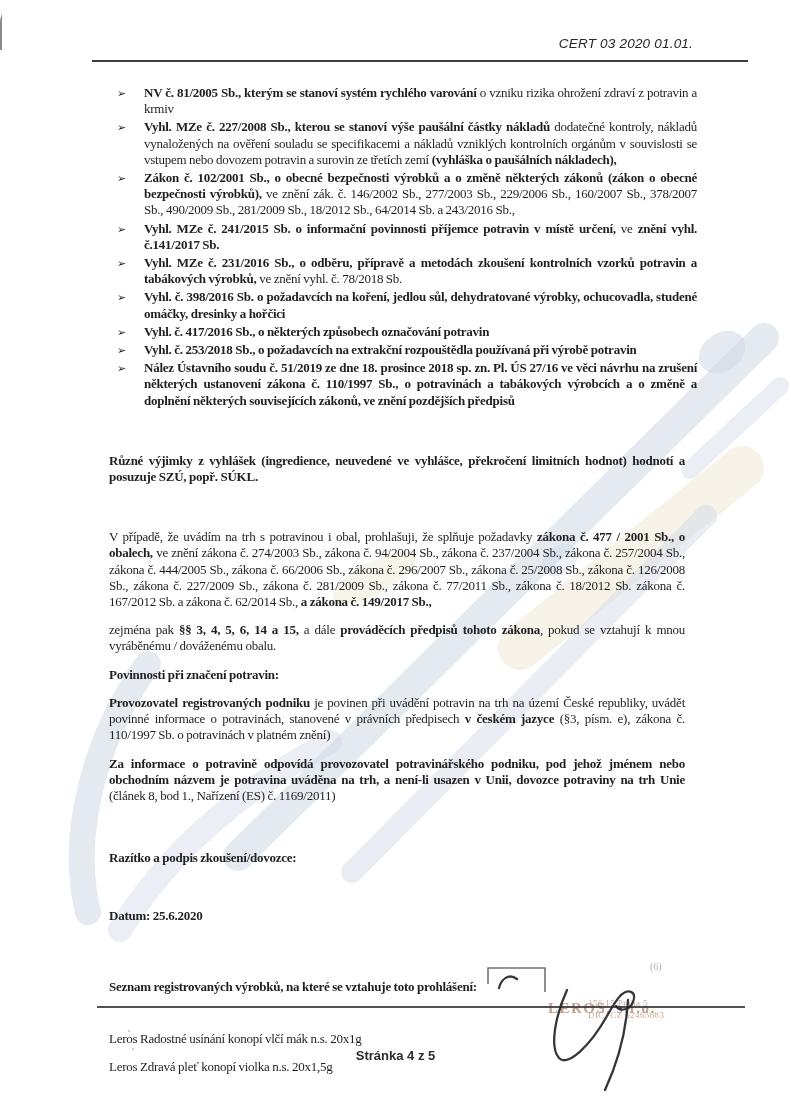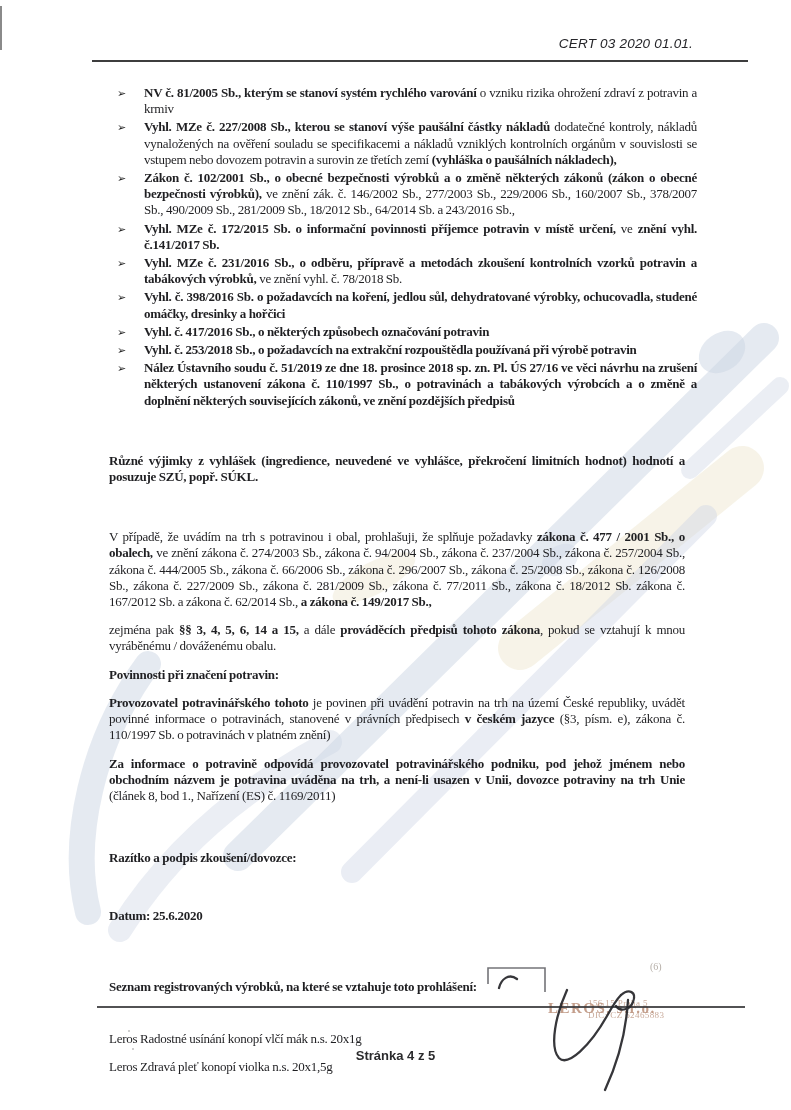--- a/index.html
+++ b/index.html
@@ -3,20 +3,21 @@
 <meta charset="utf-8">
 <style>
   html,body{margin:0;padding:0;background:#ffffff;}
   .page{
     position:relative;
     width:791px;height:1110px;
     background:#ffffff;
     overflow:hidden;
     font-family:"Liberation Serif","DejaVu Serif",serif;
     color:#1f1f22;
+    border-radius:23px;
   }
   .layer{position:absolute;left:0;top:0;width:791px;height:1110px;}
   .wm{z-index:0;pointer-events:none;}
   .ink{z-index:3;pointer-events:none;}
   .header-cert{
     position:absolute;top:36px;left:0;right:98px;
     text-align:right;
     font-family:"Liberation Sans","DejaVu Sans",sans-serif;
     font-style:italic;font-weight:500;font-size:13.5px;color:#26262a;
     z-index:2;letter-spacing:.2px;
@@ -100,21 +101,21 @@
       <div class="bullet-item">
         <span class="marker">➢</span>
         <div class="btext"><span class="b">Vyhl. MZe č. 227/2008 Sb., kterou se stanoví výše paušální částky nákladů </span><span>dodatečné kontroly, nákladů vynaložených na ověření souladu se specifikacemi a nákladů vzniklých kontrolních orgánům v souvislosti se vstupem nebo dovozem potravin a surovin ze třetích zemí </span><span class="b">(vyhláška o paušálních nákladech),</span></div>
       </div>
       <div class="bullet-item">
         <span class="marker">➢</span>
         <div class="btext"><span class="b">Zákon č. 102/2001 Sb., o obecné bezpečnosti výrobků a o změně některých zákonů (zákon o obecné bezpečnosti výrobků), </span><span>ve znění zák. č. 146/2002 Sb., 277/2003 Sb., 229/2006 Sb., 160/2007 Sb., 378/2007 Sb., 490/2009 Sb., 281/2009 Sb., 18/2012 Sb., 64/2014 Sb. a 243/2016 Sb.,</span></div>
       </div>
       <div class="bullet-item">
         <span class="marker">➢</span>
-        <div class="btext"><span class="b">Vyhl. MZe č. 172/2015 Sb. o informační povinnosti příjemce potravin v místě určení,</span><span> ve </span><span class="b">znění vyhl. č.141/2017 Sb.</span></div>
+        <div class="btext"><span class="b">Vyhl. MZe č. 241/2015 Sb. o informační povinnosti příjemce potravin v místě určení,</span><span> ve </span><span class="b">znění vyhl. č.141/2017 Sb.</span></div>
       </div>
       <div class="bullet-item">
         <span class="marker">➢</span>
         <div class="btext"><span class="b">Vyhl. MZe č. 231/2016 Sb., o odběru, přípravě a metodách zkoušení kontrolních vzorků potravin a tabákových výrobků, </span><span>ve znění vyhl. č. 78/2018 Sb.</span></div>
       </div>
       <div class="bullet-item">
         <span class="marker">➢</span>
         <div class="btext"><span class="b">Vyhl. č. 398/2016 Sb. o požadavcích na koření, jedlou sůl, dehydratované výrobky, ochucovadla, studené omáčky, dresinky a hořčici</span></div>
       </div>
       <div class="bullet-item">
@@ -128,21 +129,21 @@
       <div class="bullet-item">
         <span class="marker">➢</span>
         <div class="btext"><span class="b">Nález Ústavního soudu č. 51/2019 ze dne 18. prosince 2018 sp. zn. Pl. ÚS 27/16 ve věci návrhu na zrušení některých ustanovení zákona č. 110/1997 Sb., o potravinách a tabákových výrobcích a o změně a doplnění některých souvisejících zákonů, ve znění pozdějších předpisů</span></div>
       </div>
       <div class="gap" style="height: 30px;"></div>
       <div class="para"><span class="b">Různé výjimky z vyhlášek (ingredience, neuvedené ve vyhlášce, překročení limitních hodnot) hodnotí a posuzuje SZÚ, popř. SÚKL.</span></div>
       <div class="gap" style="height: 20px;"></div>
       <div class="para"><span>V případě, že uvádím na trh s potravinou i obal, prohlašuji, že splňuje požadavky </span><span class="b">zákona č. 477 / 2001 Sb., o obalech,</span><span> ve znění zákona č. 274/2003 Sb., zákona č. 94/2004 Sb., zákona č. 237/2004 Sb., zákona č. 257/2004 Sb., zákona č. 444/2005 Sb., zákona č. 66/2006 Sb., zákona č. 296/2007 Sb., zákona č. 25/2008 Sb., zákona č. 126/2008 Sb., zákona č. 227/2009 Sb., zákona č. 281/2009 Sb., zákona č. 77/2011 Sb., zákona č. 18/2012 Sb. zákona č. 167/2012 Sb. a zákona č. 62/2014 Sb., </span><span class="b">a zákona č. 149/2017 Sb.,</span></div>
       <div class="para"><span>zejména pak </span><span class="b">§§ 3, 4, 5, 6, 14 a 15,</span><span> a dále </span><span class="b">prováděcích předpisů tohoto zákona</span><span>, pokud se vztahují k mnou vyráběnému / dováženému obalu.</span></div>
       <div class="para"><span class="b u">Povinnosti při značení potravin:</span></div>
-      <div class="para"><span class="b">Provozovatel potravinářského tohoto </span><span>je povinen při uvádění potravin na trh na území České republiky, uvádět povinné informace o potravinách, stanovené v právních předpisech </span><span class="b">v českém jazyce</span><span> (§3, písm. e), zákona č. 110/1997 Sb. o potravinách v platném znění)</span></div>
+      <div class="para"><span class="b">Provozovatel registrovaných podniku </span><span>je povinen při uvádění potravin na trh na území České republiky, uvádět povinné informace o potravinách, stanovené v právních předpisech </span><span class="b">v českém jazyce</span><span> (§3, písm. e), zákona č. 110/1997 Sb. o potravinách v platném znění)</span></div>
       <div class="para"><span class="b">Za informace o potravině odpovídá provozovatel potravinářského podniku, pod jehož jménem nebo obchodním názvem je potravina uváděna na trh, a není-li usazen v Unii, dovozce potraviny na trh Unie </span><span>(článek 8, bod 1., Nařízení (ES) č. 1169/2011)</span></div>
       <div class="gap" style="height: 22px;"></div>
       <div class="para"><span class="b">Razítko a podpis zkoušení/dovozce:</span></div>
       <div class="gap" style="height: 18px;"></div>
       <div class="para"><span class="b">Datum: 25.6.2020</span></div>
       <div class="gap" style="height: 30px;"></div>
       <div class="para"><span class="b">Seznam registrovaných výrobků, na které se vztahuje toto prohlášení:</span></div>
       <div class="gap" style="height: 12px;"></div>
       <div class="para"><span>Leros Radostné usínání konopí vlčí mák n.s. 20x1g</span></div>
       <div class="para"><span>Leros Zdravá pleť konopí violka n.s. 20x1,5g</span></div>

